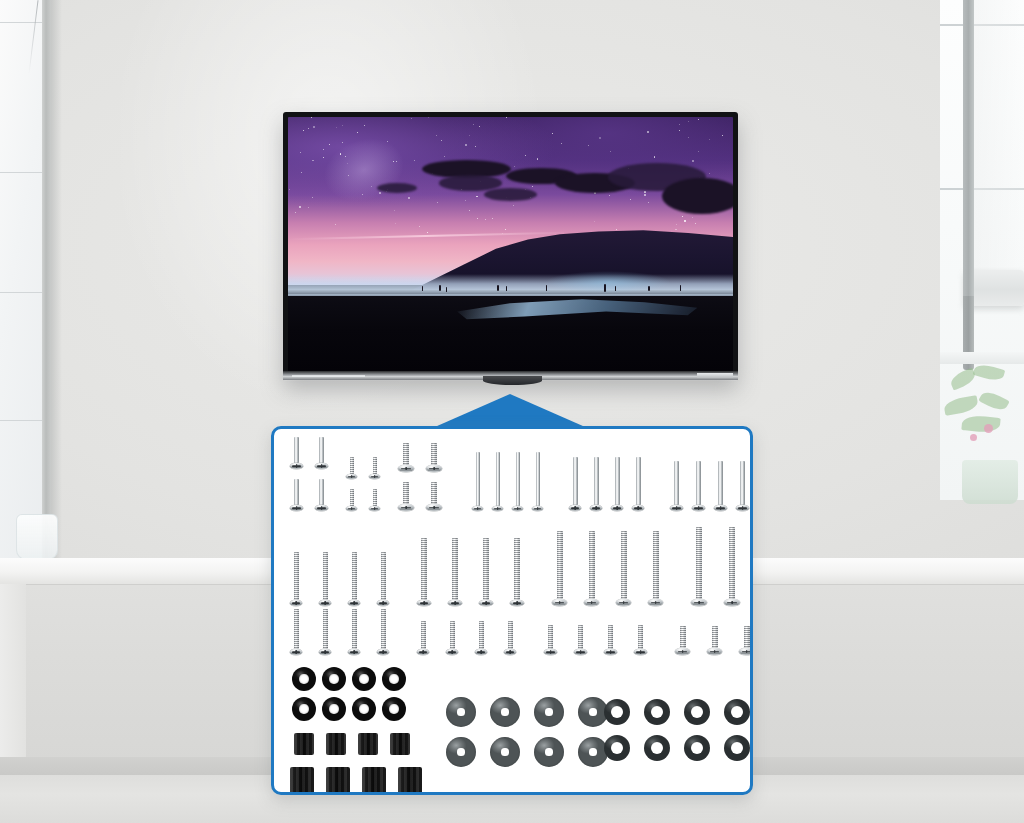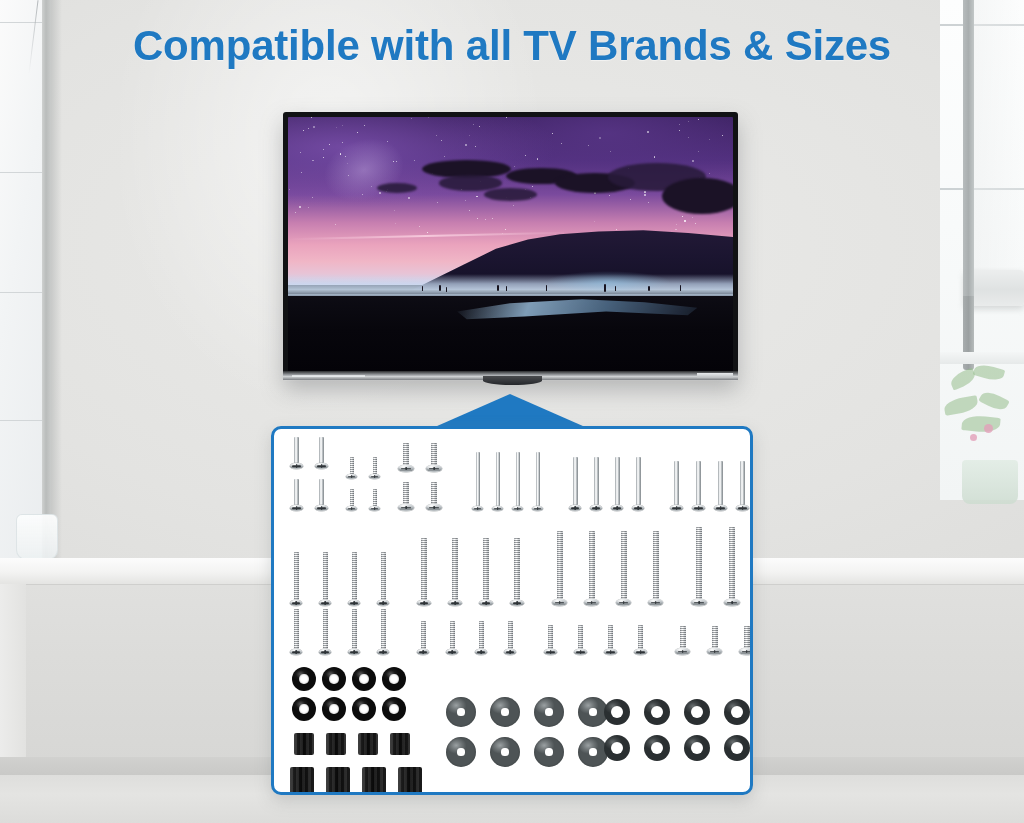--- a/index.html
+++ b/index.html
@@ -336,21 +336,20 @@
     </div>
   </div>
 
   <div class="vase"></div>
   <div class="credenza-top"></div>
   <div class="credenza-body"></div>
   <div class="credenza-left-end"></div>
   <div class="credenza-plinth"></div>
   <div class="floor"></div>
 
-  <div class="headline">Compatible with all TV Brands &amp; Sizes</div>
 
   <div class="tv">
     <div class="tv-frame">
       <div class="tv-screen">
         <div class="sky"></div>
         <div class="milky"></div>
         <div class="stars" id="stars">
             <div class="star" style="left: 92.0765%; top: 28.9237%; width: 1px; height: 1px; opacity: 0.4;"></div>
             <div class="star" style="left: 53.2714%; top: 32.9312%; width: 1px; height: 1px; opacity: 0.78;"></div>
             <div class="star" style="left: 54.285%; top: 68.4515%; width: 1px; height: 1px; opacity: 0.7;"></div>

